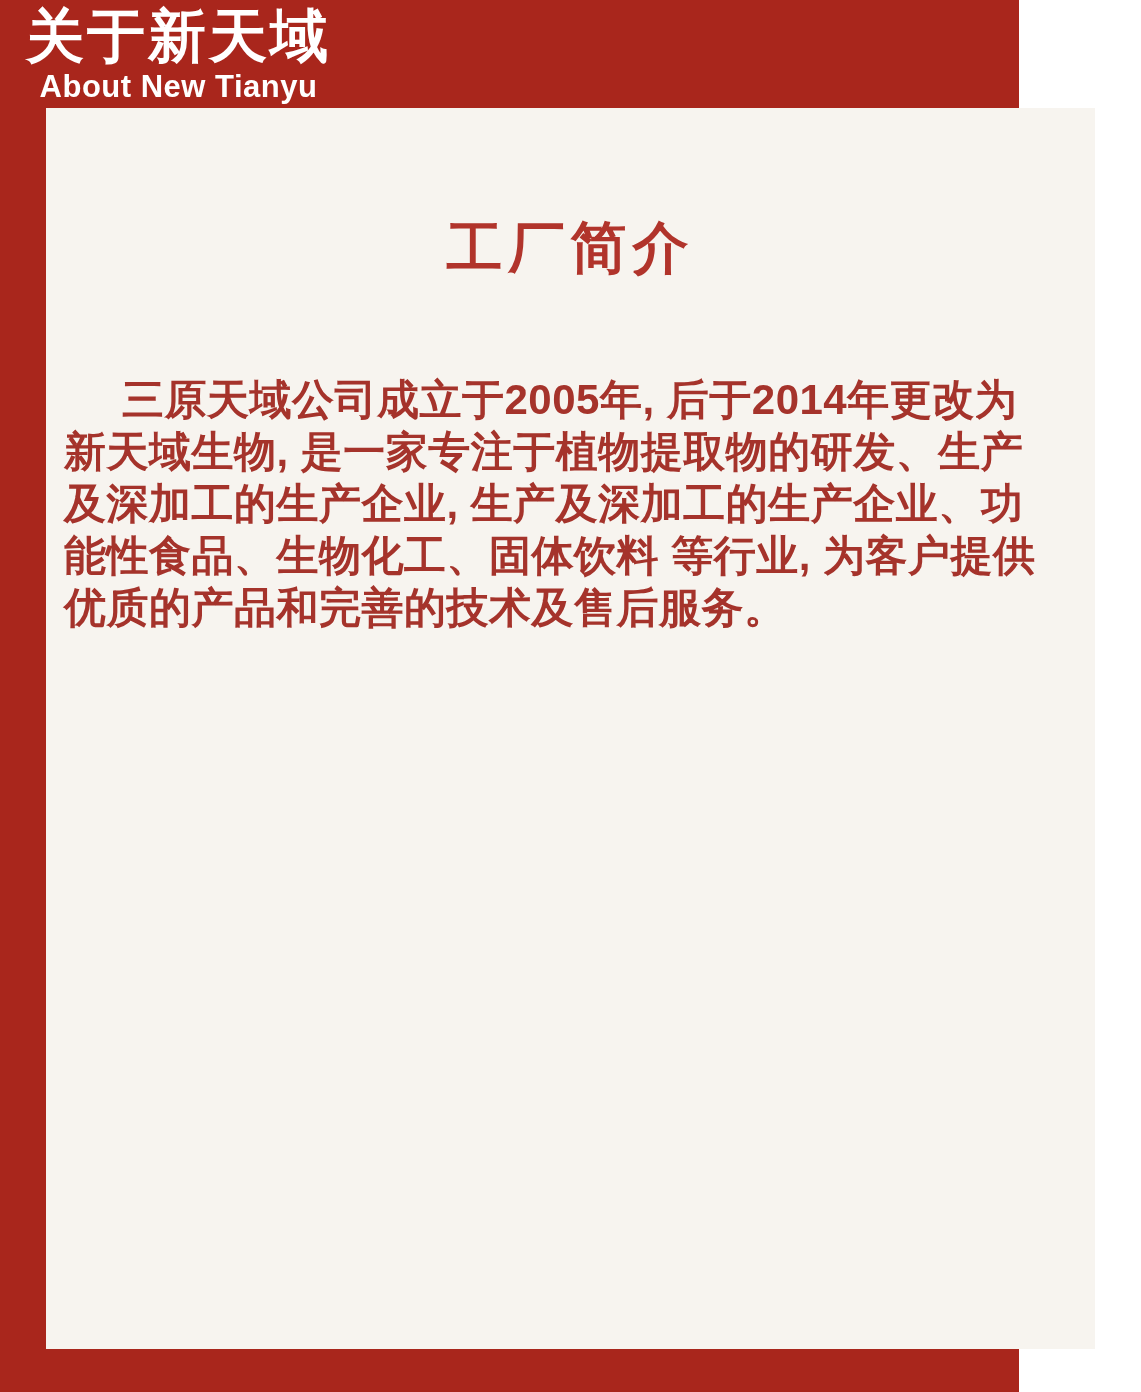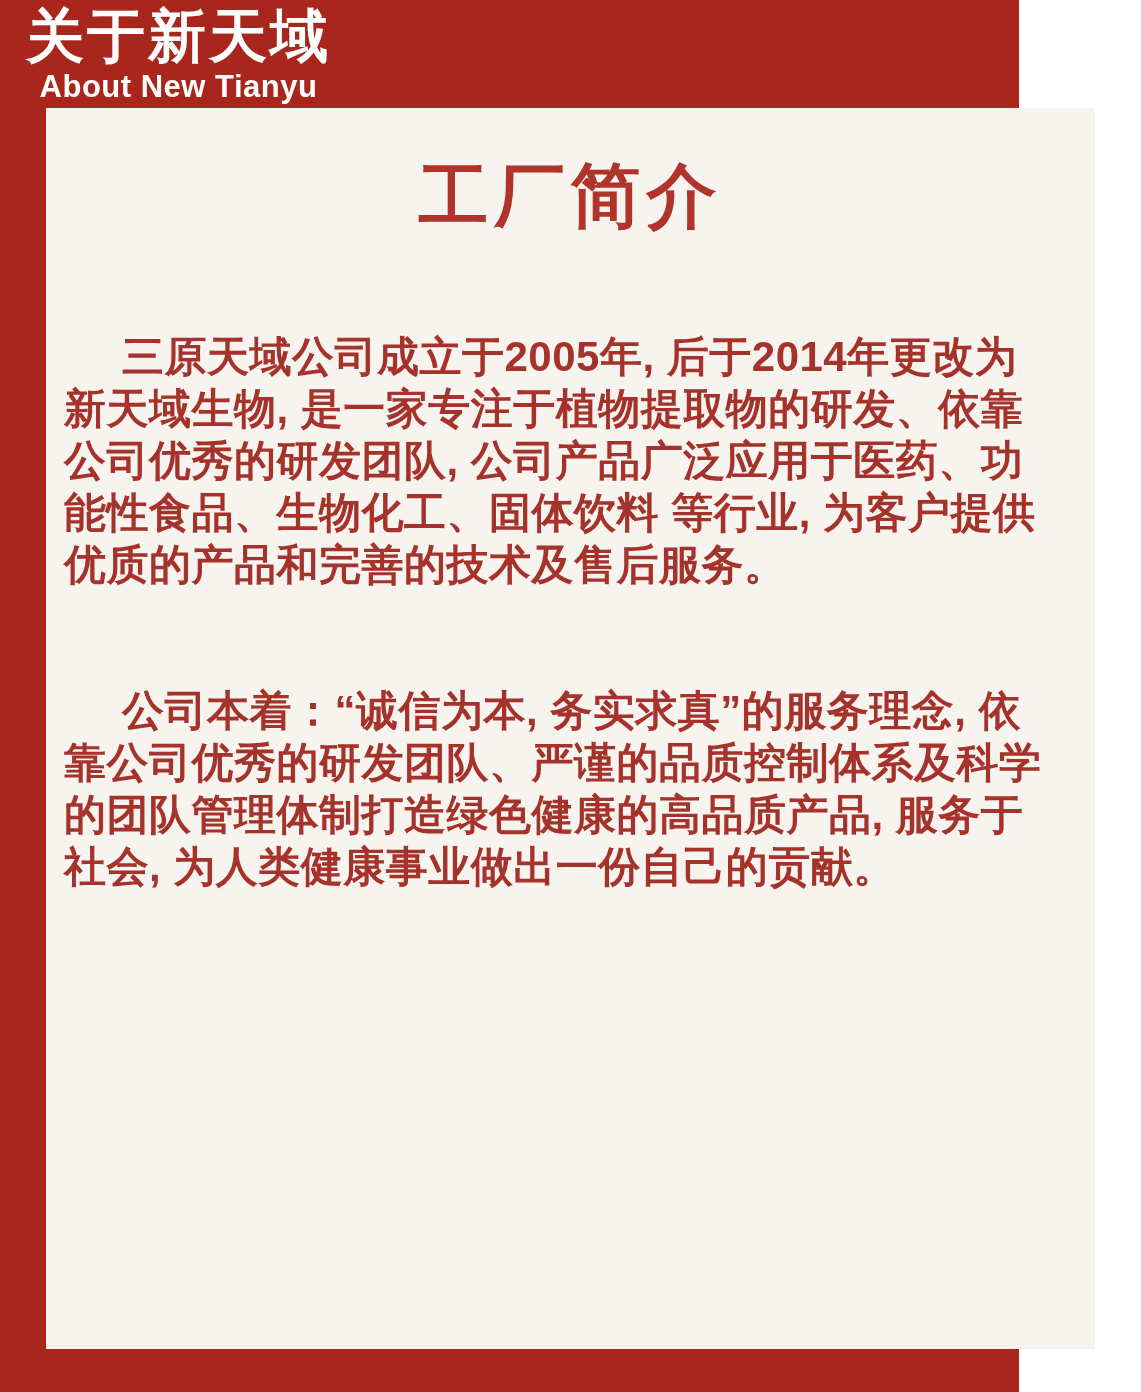--- a/index.html
+++ b/index.html
@@ -44,24 +44,24 @@
   }
   .card {
     position: absolute;
     left: 46px;
     top: 108px;
     width: 1049px;
     height: 1241px;
     background: var(--card-bg, #f7f4ef);
   }
   .card-title {
-    padding-top: 48px;
+    padding-top: 108px;
     text-align: center;
     color: var(--title-red, #b1342b);
-    font-size: 70px;
+    font-size: 56px;
     font-weight: bold;
     line-height: 1.15;
     letter-spacing: 6px;
   }
   .card-body {
     padding: 0 36px 0 18px;
   }
   .para {
     color: var(--text-red, #a5332b);
     font-size: 42px;
@@ -82,18 +82,17 @@
 
   <div class="header">
     <div class="header-cn">关于新天域</div>
     <div class="header-en">About New Tianyu</div>
   </div>
 
   <div class="card">
     <div class="card-title">工厂简介</div>
 
     <div class="card-body">
-      <p class="para para-1">三原天域公司成立于2005年, 后于2014年更改为新天域生物, 是一家专注于植物提取物的研发、依靠公司优秀的研发团队, 公司产品广泛应用于医药、功能性食品、生物化工、固体饮料 等行业, 为客户提供优质的产品和完善的技术及售后服务。</p>
-      <p class="para para-3">公司本着：“诚信为本, 务实求真”的服务理念, 依靠公司优秀的研发团队、严谨的品质控制体系及科学的团队管理体制打造绿色健康的高品质产品, 服务于社会, 为人类健康事业做出一份自己的贡献。</p>
+      <p class="para para-1">三原天域公司成立于2005年, 后于2014年更改为新天域生物, 是一家专注于植物提取物的研发、生产及深加工的生产企业, 生产及深加工的生产企业、功能性食品、生物化工、固体饮料 等行业, 为客户提供优质的产品和完善的技术及售后服务。</p>
     </div>
   </div>
 
 </div>
 
 </body></html>

